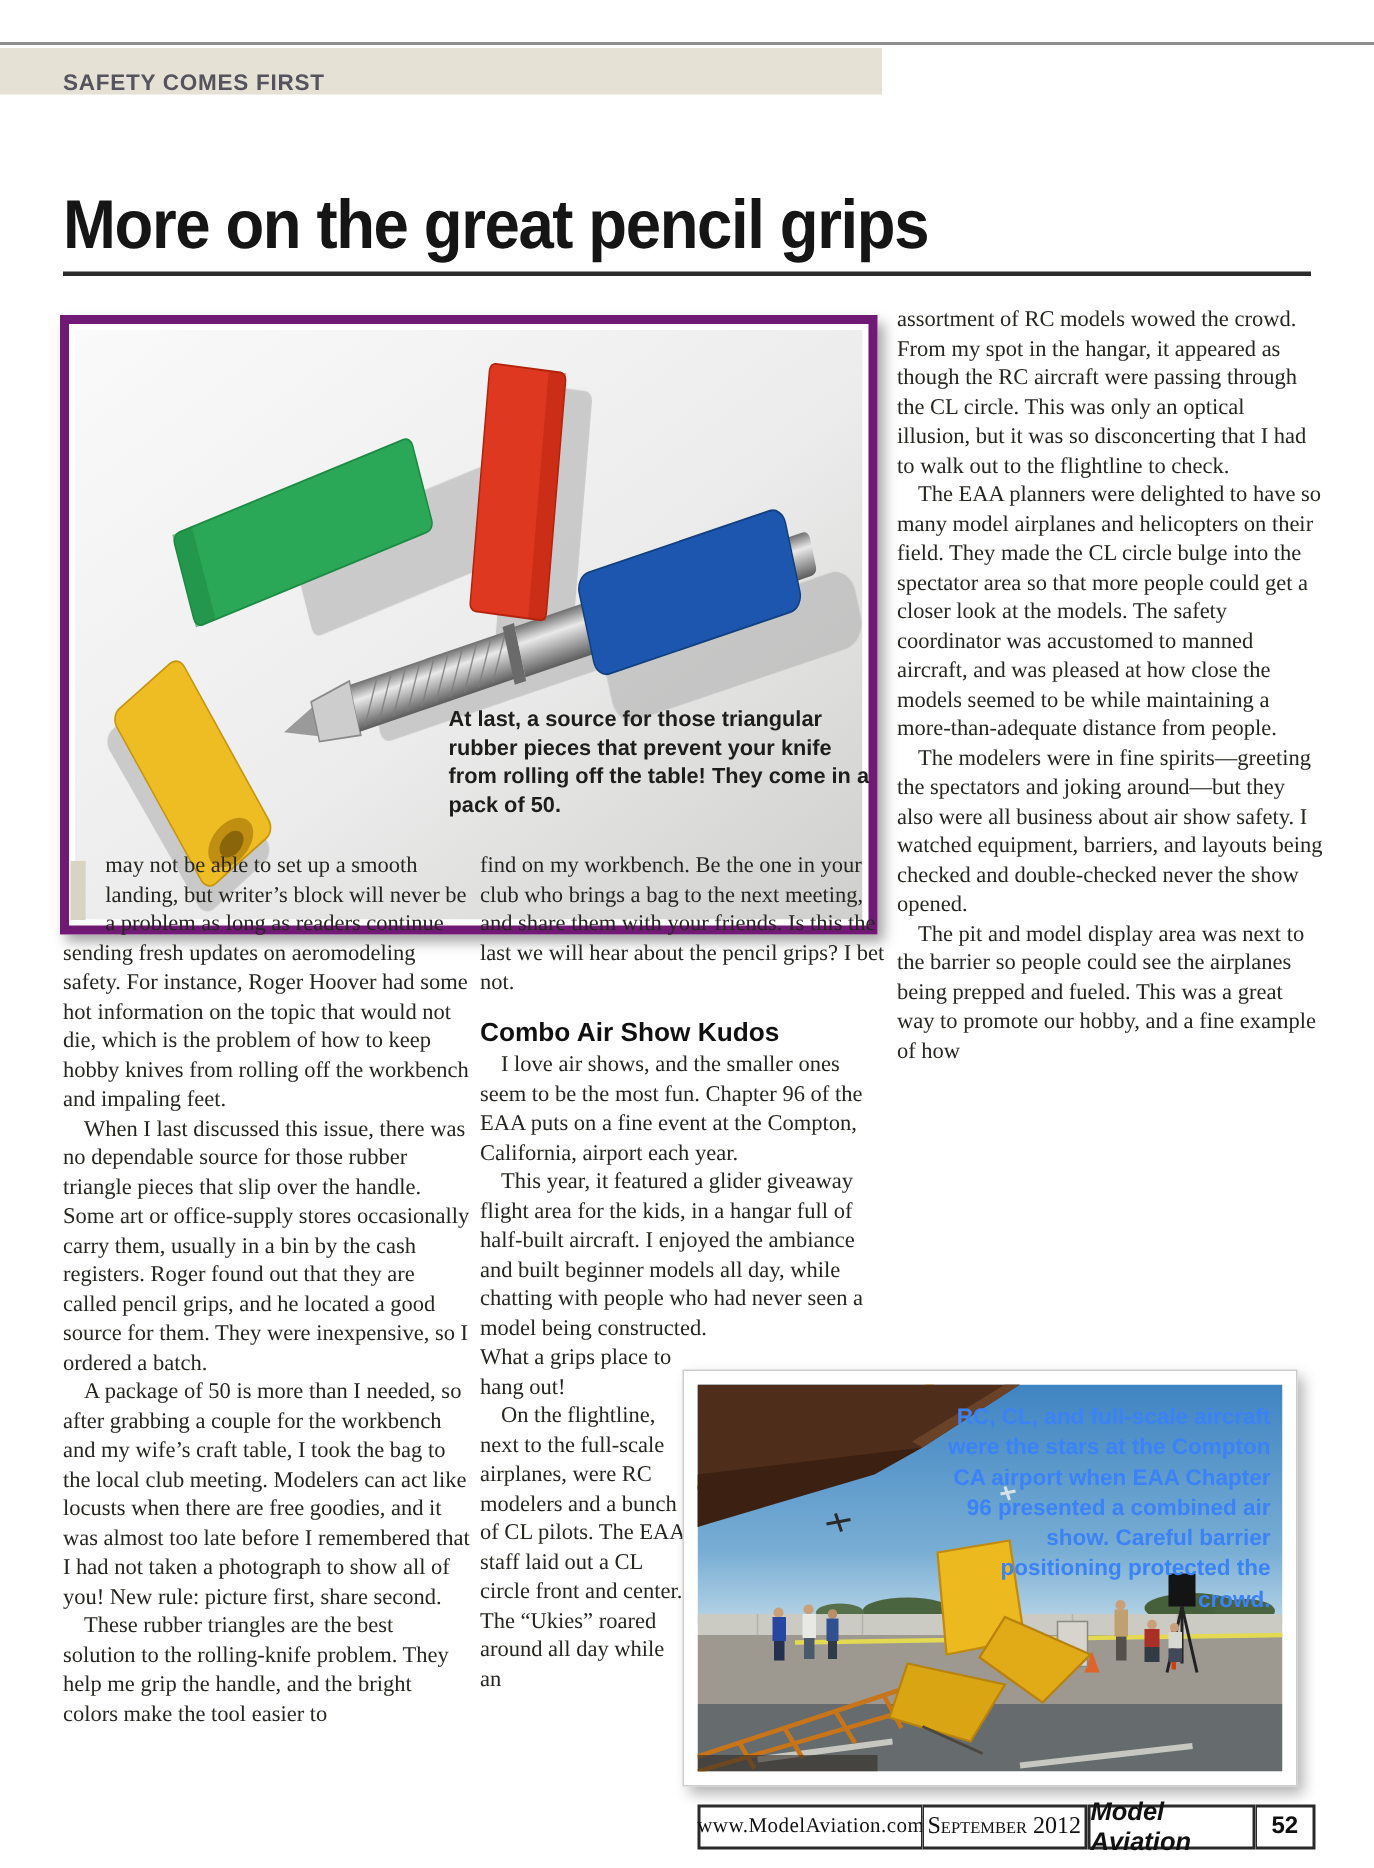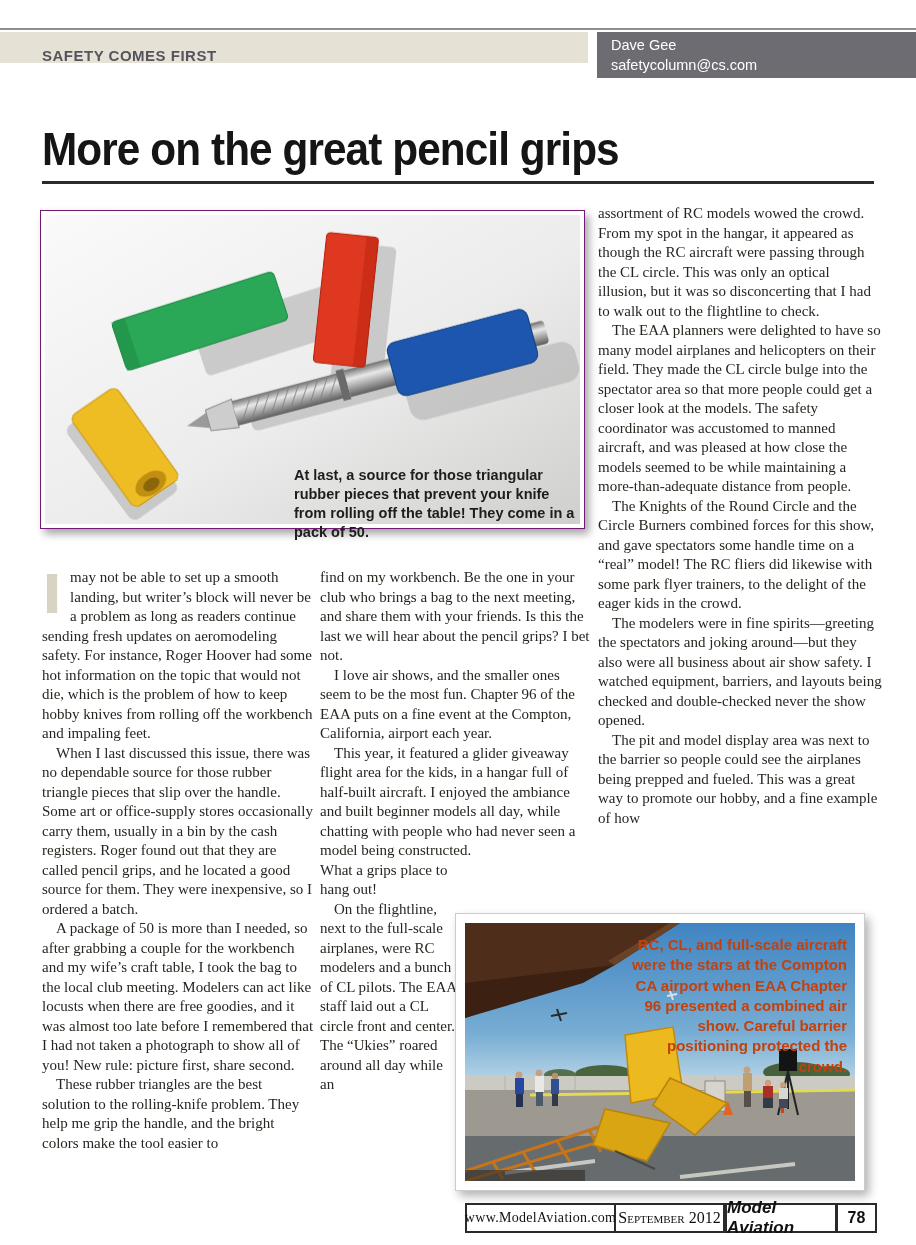--- a/index.html
+++ b/index.html
@@ -15,22 +15,22 @@
   .author-band{position:absolute;left:597px;top:32px;width:319px;height:46px;background:#6d6c72;
           font-family:"Liberation Sans",sans-serif;color:#ffffff;font-size:14.5px;line-height:1.38;
           display:flex;flex-direction:column;justify-content:center;padding-left:14px;box-sizing:border-box;}
 
   .title{position:absolute;left:42px;top:122px;width:860px;
          font-family:"Liberation Sans",sans-serif;font-weight:700;font-size:46px;
          letter-spacing:-1px;color:#151515;transform:scaleX(.92);transform-origin:left center;white-space:nowrap;}
   .title-rule{position:absolute;left:42px;top:181px;width:832px;height:3px;background:#2b2b2b;}
 
   
-  .knife-fig{position:absolute;left:40px;top:210px;width:545px;height:319px;background:#ffffff;
-             border:1px solid #701a75;box-shadow:4px 5px 8px rgba(0,0,0,.35);box-sizing:border-box;padding:4px;}
+  .knife-fig{position:absolute;left:40px;top:210px;width:545px;height:413px;background:#ffffff;
+             border:6px solid #701a75;box-shadow:4px 5px 8px rgba(0,0,0,.35);box-sizing:border-box;padding:4px;}
   .knife-fig svg{display:block;width:100%;height:100%;}
   .knife-caption{position:absolute;left:253px;top:255px;width:285px;
                  font-family:"Liberation Sans",sans-serif;font-weight:700;font-size:14.5px;
                  line-height:1.3;color:#1d1d1b;}
 
   
   .col{position:absolute;font-size:15px;line-height:19.5px;color:#262620;}
   .col p{margin:0;}
   .col p.ind{text-indent:14px;}
   #col1{left:42px;top:568px;width:272px;}
@@ -41,44 +41,40 @@
            line-height:48px;color:#d8d4c3;margin:3px 8px 0 0;}
   .subhead{font-family:"Liberation Sans",sans-serif;font-weight:700;font-size:17.5px;
            color:#111111;margin:13px 0 3px 0 !important;}
 
   
   .air-fig{position:absolute;left:455px;top:913px;width:410px;height:278px;background:#ffffff;
            border:1px solid #cccccc;box-shadow:4px 5px 9px rgba(0,0,0,.3);box-sizing:border-box;padding:9px;}
   .air-fig svg{display:block;width:100%;height:100%;}
   .air-caption{position:absolute;right:17px;top:21px;width:232px;text-align:right;
                font-family:"Liberation Sans",sans-serif;font-weight:700;font-size:15px;
-               line-height:1.35;color:#c2410c;}
+               line-height:1.35;color:#3b82f6;}
 
   
   .footer{position:absolute;left:465px;top:1203px;height:30px;display:flex;
           font-family:"Liberation Serif",serif;color:#111;}
   .footer .cell{display:flex;align-items:center;justify-content:center;background:#fff;
                 border:2px solid #2a2a2a;box-sizing:border-box;height:30px;}
   .f-url{width:150px;font-size:14px;letter-spacing:.3px;border-right-width:1px !important;}
   .f-date{width:110px;font-size:16px;font-variant:small-caps;border-left-width:1px !important;}
   .f-mag{width:112px;font-family:"Liberation Sans",sans-serif;font-weight:700;font-style:italic;font-size:17px;}
   .f-page{width:40px;font-family:"Liberation Sans",sans-serif;font-weight:700;font-size:16px;border-left-width:1px !important;}
 </style>
 </head>
 <body>
 
 <div id="page">
 
   <div class="top-rule"></div>
   <div class="kicker-band">
     <div class="kicker">SAFETY COMES FIRST</div>
-  </div>
-  <div class="author-band">
-    <div>Dave Gee</div>
-    <div>safetycolumn@cs.com</div>
   </div>
 
   <div class="title">More on the great pencil grips</div>
   <div class="title-rule"></div>
 
   <div class="knife-fig">
     <svg viewBox="0 0 535 315" preserveAspectRatio="none">
       <defs>
         <linearGradient id="bgK" x1="0" y1="0" x2="1" y2="1">
           <stop offset="0" stop-color="#fafafa"></stop>
@@ -145,32 +141,32 @@
 
   <div id="col1" class="col">
     <p><span class="dropcap">I</span><span>may not be able to set up a smooth landing, but writer’s block will never be a problem as long as readers continue sending fresh updates on aeromodeling safety. For instance, Roger Hoover had some hot information on the topic that would not die, which is the problem of how to keep hobby knives from rolling off the workbench and impaling feet.</span></p>
     <p class="ind">When I last discussed this issue, there was no dependable source for those rubber triangle pieces that slip over the handle. Some art or office-supply stores occasionally carry them, usually in a bin by the cash registers. Roger found out that they are called pencil grips, and he located a good source for them. They were inexpensive, so I ordered a batch.</p>
     <p class="ind">A package of 50 is more than I needed, so after grabbing a couple for the workbench and my wife’s craft table, I took the bag to the local club meeting. Modelers can act like locusts when there are free goodies, and it was almost too late before I remembered that I had not taken a photograph to show all of you! New rule: picture first, share second.</p>
     <p class="ind">These rubber triangles are the best solution to the rolling-knife problem. They help me grip the handle, and the bright colors make the tool easier to</p>
   </div>
 
   <div id="col2" class="col">
     <p>find on my workbench. Be the one in your club who brings a bag to the next meeting, and share them with your friends. Is this the last we will hear about the pencil grips? I bet not.</p>
+    <p class="subhead">Combo Air Show Kudos</p>
     <p class="ind">I love air shows, and the smaller ones seem to be the most fun. Chapter 96 of the EAA puts on a fine event at the Compton, California, airport each year.</p>
     <p class="ind">This year, it featured a glider giveaway flight area for the kids, in a hangar full of half-built aircraft. I enjoyed the ambiance and built beginner models all day, while chatting with people who had never seen a model being constructed.</p>
     <div class="narrow">
       <p>What a grips place to hang out!</p>
       <p class="ind">On the flightline, next to the full-scale airplanes, were RC modelers and a bunch of CL pilots. The EAA staff laid out a CL circle front and center. The “Ukies” roared around all day while an</p>
     </div>
   </div>
 
   <div id="col3" class="col">
     <p>assortment of RC models wowed the crowd. From my spot in the hangar, it appeared as though the RC aircraft were passing through the CL circle. This was only an optical illusion, but it was so disconcerting that I had to walk out to the flightline to check.</p>
     <p class="ind">The EAA planners were delighted to have so many model airplanes and helicopters on their field. They made the CL circle bulge into the spectator area so that more people could get a closer look at the models. The safety coordinator was accustomed to manned aircraft, and was pleased at how close the models seemed to be while maintaining a more-than-adequate distance from people.</p>
-    <p class="ind">The Knights of the Round Circle and the Circle Burners combined forces for this show, and gave spectators some handle time on a “real” model! The RC fliers did likewise with some park flyer trainers, to the delight of the eager kids in the crowd.</p>
     <p class="ind">The modelers were in fine spirits—greeting the spectators and joking around—but they also were all business about air show safety. I watched equipment, barriers, and layouts being checked and double-checked never the show opened.</p>
     <p class="ind">The pit and model display area was next to the barrier so people could see the airplanes being prepped and fueled. This was a great way to promote our hobby, and a fine example of how</p>
   </div>
 
   <div class="air-fig">
     <svg viewBox="0 0 390 258" preserveAspectRatio="none">
       <defs>
         <linearGradient id="sky" x1="0" y1="0" x2="0" y2="1">
           <stop offset="0" stop-color="#3f84c2"></stop>
             <stop offset=".7" stop-color="#79aed4"></stop>
@@ -291,16 +287,16 @@
         <line x1="150" y1="228" x2="190" y2="246" stroke="#4a4640" stroke-width="2"></line>
       </g>
     </svg>
     <div class="air-caption">RC, CL, and full-scale aircraft were the stars at the Compton CA airport when EAA Chapter 96 presented a combined air show. Careful barrier positioning protected the crowd.</div>
   </div>
 
   <div class="footer">
     <div class="cell f-url">www.ModelAviation.com</div>
     <div class="cell f-date">September 2012</div>
     <div class="cell f-mag">Model Aviation</div>
-    <div class="cell f-page">78</div>
+    <div class="cell f-page">52</div>
   </div>
 
 </div>
 
 </body></html>

